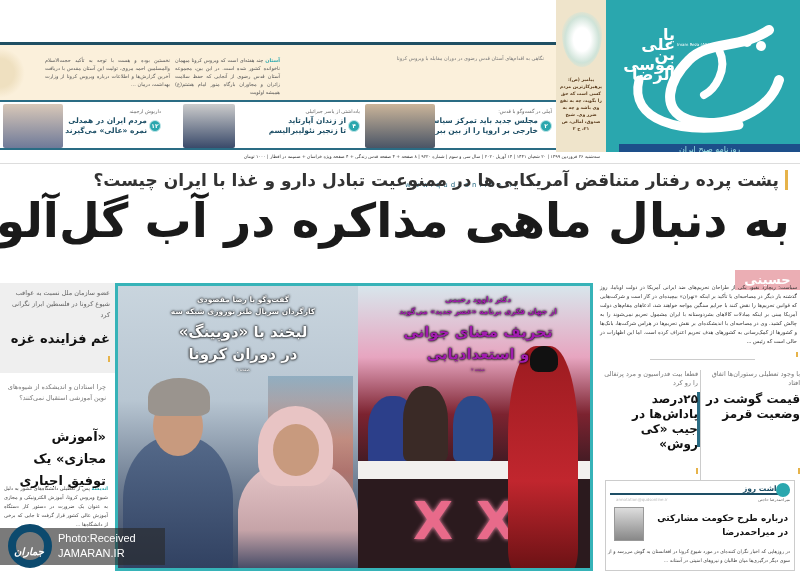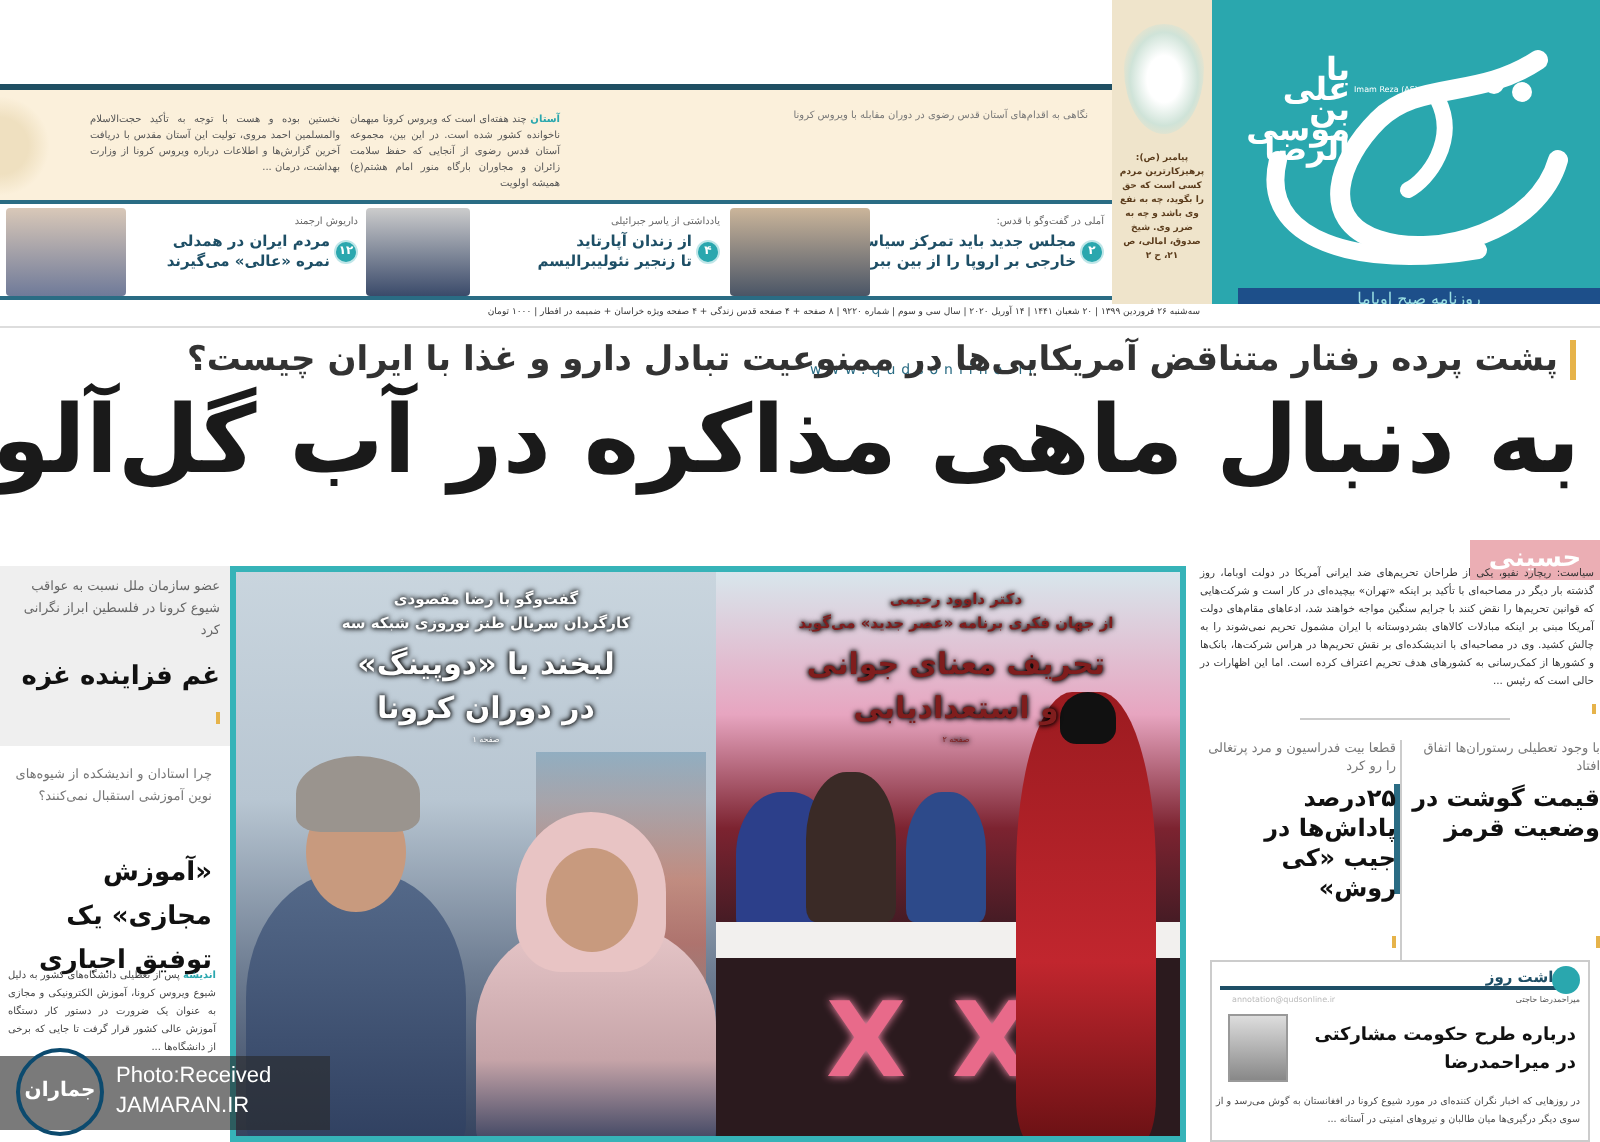--- a/index.html
+++ b/index.html
@@ -65,21 +65,21 @@
   .container-stack { position: absolute; left: 150px; top: 90px; width: 85px; height: 160px; background: linear-gradient(180deg, #7fa2b8, #d3826a 40%, #c46a5a 60%, #88a7a0); opacity: .7; }
   .person { position: absolute; border-radius: 45% 45% 10% 10%; }
   .p-face { position: absolute; border-radius: 50%; background: #c89a7e; }
   .judges-table { position: absolute; left: 0; top: 175px; width: 235px; height: 18px; background: #f2f0ee; }
   .table-front { position: absolute; left: 0; top: 193px; width: 235px; height: 92px; background: #2b1a1e; }
   .x-mark { position: absolute; top: 205px; font-size: 52px; font-weight: 900; color: #e86a8a; text-shadow: 0 0 4px #ff8fb0; }
   .red-performer { position: absolute; left: 150px; top: 60px; width: 70px; height: 225px; background: linear-gradient(180deg, #9b1b20, #c1262e 60%, #6a1114); border-radius: 40% 40% 10% 10%; }
   .performer-hat { position: absolute; left: 172px; top: 60px; width: 28px; height: 26px; border-radius: 50% 50% 30% 30%; background: #111; }
 
   .pf-left-text { position: absolute; left: 20px; top: 8px; width: 210px; text-align: center; color: #fff; text-shadow: 0 0 3px #000, 0 0 2px #000; }
-  .pf-right-text { position: absolute; left: 250px; top: 8px; width: 220px; text-align: center; color: #7f1d1d; text-shadow: 0 0 3px #000, 0 0 2px #000; }
+  .pf-right-text { position: absolute; left: 250px; top: 8px; width: 220px; text-align: center; color: #a21caf; text-shadow: 0 0 3px #000, 0 0 2px #000; }
   .pf-kicker { font-size: 7.5px; line-height: 12px; font-weight: bold; }
   .pf-title { font-size: 15px; line-height: 22px; font-weight: 900; margin-top: 3px; }
   .pf-ref { font-size: 4px; margin-top: 2px; }
 
   
   .stamp { left: 735px; top: 270px; width: 65px; height: 20px; background: #e8a0a8; opacity: .85; color: #fff; font-size: 13px; font-weight: 900; text-align: center; line-height: 20px; }
   .right-editorial { left: 600px; top: 283px; width: 197px; height: 68px; font-size: 5.2px; line-height: 9px; color: #333; text-align: justify; }
   .right-ref { left: 780px; top: 352px; width: 18px; height: 5px; border-right: 2px solid #e6b34a; }
   .right-divider { left: 650px; top: 359px; width: 105px; height: 1px; background: #ccc; }
   .v-divider { left: 700px; top: 370px; width: 1px; height: 110px; background: #ccc; }
@@ -94,40 +94,40 @@
   .op-rule { position: absolute; left: 4px; top: 12px; width: 170px; height: 2px; background: #1e4f66; }
   .op-dot { position: absolute; left: 170px; top: 2px; width: 14px; height: 14px; border-radius: 50%; background: #2aa7ae; }
   .op-author { position: absolute; right: 4px; top: 16px; font-size: 4px; color: #555; }
   .op-email { position: absolute; left: 10px; top: 16px; font-size: 4px; color: #bbb; direction: ltr; }
   .op-photo { position: absolute; left: 8px; top: 26px; width: 30px; height: 34px; background: linear-gradient(#ddd, #888); border: 1px solid #999; }
   .op-title { position: absolute; right: 6px; top: 30px; width: 140px; font-size: 9px; line-height: 14px; font-weight: bold; color: #111; text-align: right; }
   .op-body { position: absolute; right: 4px; top: 66px; width: 182px; font-size: 4.8px; line-height: 9px; color: #444; text-align: justify; }
 
   
   .watermark { left: 0; top: 528px; width: 165px; height: 37px; background: rgba(40,40,40,.62); }
-  .wm-logo { position: absolute; left: 8px; top: 4px; width: 44px; height: 44px; border-radius: 50%; border: 2px solid #0c4a6e; color: #fff; font-size: 10px; text-align: center; line-height: 40px; font-weight: bold; top: -4px; }
+  .wm-logo { position: absolute; left: 8px; top: 4px; width: 44px; height: 44px; border-radius: 50%; border: 8px solid #0c4a6e; color: #fff; font-size: 10px; text-align: center; line-height: 40px; font-weight: bold; top: -4px; font-style: italic; }
   .wm-text { position: absolute; left: 58px; top: 3px; color: #fff; font-size: 11px; line-height: 15px; direction: ltr; text-align: left; font-family: "Liberation Sans", sans-serif; }
 </style>
 </head>
 <body>
 
 <div class="abs top-blank"></div>
 <div class="abs top-rule"></div>
 
 <div class="abs masthead-logo">
   <svg class="logo-calligraphy" viewBox="0 0 170 120">
     <path d="M150 10 C120 30, 90 20, 70 40 S 40 90, 70 100 S 150 95, 160 60" stroke="#fff" stroke-width="10" fill="none" stroke-linecap="round"></path>
     <path d="M20 60 C 10 100, 60 115, 120 105" stroke="#fff" stroke-width="9" fill="none" stroke-linecap="round"></path>
     <path d="M100 30 C 110 50, 95 70, 85 75" stroke="#fff" stroke-width="8" fill="none" stroke-linecap="round"></path>
     <circle cx="128" cy="22" r="5" fill="#fff"></circle>
     <circle cx="142" cy="26" r="5" fill="#fff"></circle>
   </svg>
   <div class="imam-reza-mark">یا علی بن موسی الرضا</div>
   <div class="imam-reza-sub">Imam Reza (AS)</div>
-  <div class="logo-strip">روزنامه صبح اوباما</div>
+  <div class="logo-strip">روزنامه صبح ایران</div>
 </div>
 
 <div class="abs ornament-panel">
   <div class="ornament-medallion"></div>
   <div class="hadith-text">پیامبر (ص): پرهیزکارترین مردم کسی است که حق را بگوید، چه به نفع وی باشد و چه به ضرر وی. شیخ صدوق، امالی، ص ۲۱، ح ۲</div>
 </div>
 
 <div class="abs promo-band">
   <div class="promo-kicker">نگاهی به اقدام‌های آستان قدس رضوی در دوران مقابله با ویروس کرونا</div>
   <div class="promo-col1">
@@ -152,21 +152,21 @@
   <div class="teaser" style="left:250px; width:110px;">
     <div class="teaser-kicker">یادداشتی از یاسر جبرائیلی</div>
     <div class="page-badge">۴</div>
     <div class="teaser-title">
       <div>از زندان آپارتاید</div>
       <div>تا زنجیر نئولیبرالیسم</div>
     </div>
   </div>
   <div class="teaser-photo" style="left:183px; width:52px; background:linear-gradient(#ccc,#3a4a6a);"></div>
 
-  <div class="teaser" style="left:69px; width:110px;text-decoration:underline;">
+  <div class="teaser" style="left:51px; width:110px;text-decoration:underline;">
     <div class="teaser-kicker">داریوش ارجمند</div>
     <div class="page-badge">۱۲</div>
     <div class="teaser-title">
       <div>مردم ایران در همدلی</div>
       <div>نمره «عالی» می‌گیرند</div>
     </div>
   </div>
   <div class="teaser-photo" style="left:3px; width:60px; background:linear-gradient(#d9c8b8,#6f7a99);"></div>
 </div>
 

